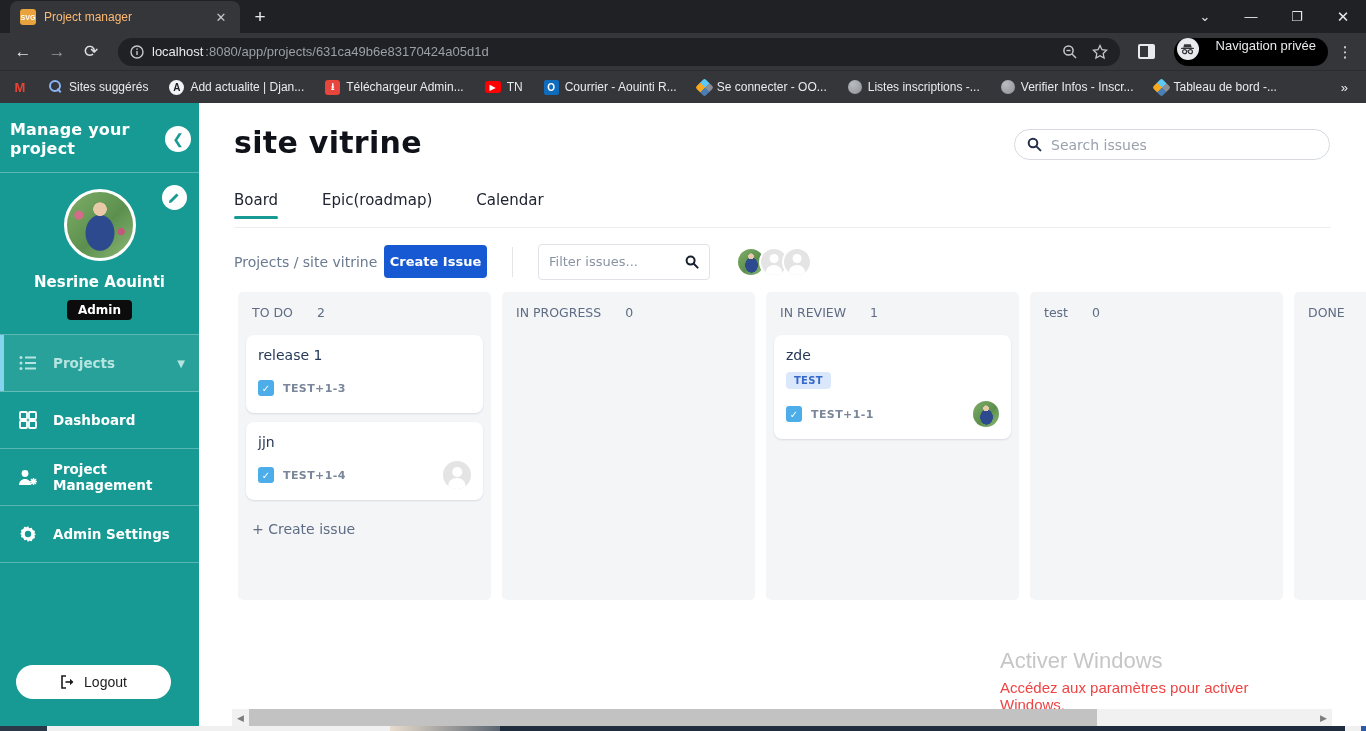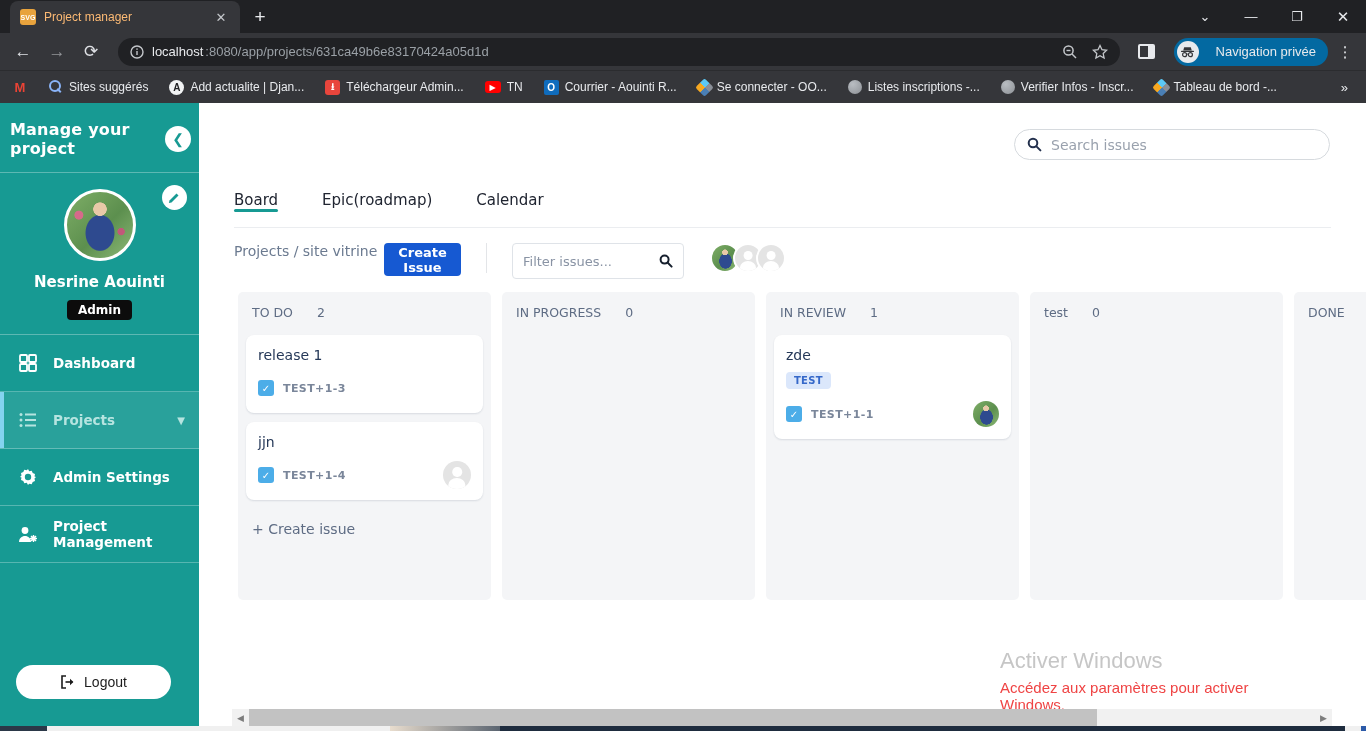--- a/index.html
+++ b/index.html
@@ -21,21 +21,21 @@
   .toolbar{height:37px;background:#35363a;display:flex;align-items:center;padding:0 8px;gap:4px}
   .navbtn{width:30px;height:30px;display:flex;align-items:center;justify-content:center;color:#dfe1e5;font-size:17px}
   .urlbar{flex:1;height:28px;background:#202124;border-radius:14px;display:flex;align-items:center;
           padding:0 12px;gap:8px;margin:0 8px}
   .url-host{font-size:13px;color:#e8eaed}
   .url-rest{font-size:13px;color:#9aa0a6;white-space:nowrap;overflow:hidden}
   .url-spacer{flex:1}
   .urlicon{color:#c4c7cb;display:flex;align-items:center}
   .sidepanel-icon{width:17px;height:15px;border:2px solid #e8eaed;border-radius:2px;position:relative}
   .sidepanel-icon::after{content:"";position:absolute;right:0;top:0;bottom:0;width:5px;background:#e8eaed}
-  .incog-pill{height:28px;border-radius:14px;background:#0369a1;display:flex;align-items:center;gap:17px;padding:0 12px 0 3px;margin-left:8px}
+  .incog-pill{height:28px;border-radius:14px;background:#000000;display:flex;align-items:flex-start;gap:17px;padding:0 12px 0 3px;margin-left:8px}
   .incog-circle{width:22px;height:22px;border-radius:50%;background:#e8eaed;display:flex;align-items:center;justify-content:center}
   .incog-label{font-size:13px;color:#e8eaed;white-space:nowrap}
   .kebab{color:#e8eaed;font-size:15px;letter-spacing:0;width:26px;text-align:center}
 
   .bookmarks{height:33px;background:#35363a;display:flex;align-items:center;padding:0 12px;gap:21px;border-top:1px solid #2b2c2f}
   .bm-item{display:flex;align-items:center;gap:6px;white-space:nowrap}
   .bm-label{font-size:12px;color:#e8eaed}
   .bm-more{margin-left:auto;color:#e8eaed;font-size:13px;padding-right:6px}
   .bi{width:16px;height:16px;flex:none;display:flex;align-items:center;justify-content:center;position:relative}
   .bi.gmail{color:#ea4335;font-weight:800;font-size:13px}
@@ -80,27 +80,27 @@
      display:flex;align-items:center;justify-content:center;gap:9px;color:#1c1c1c;font-size:14px;font-weight:500;font-family:"Liberation Sans",sans-serif}
 
   
   .content{flex:1;position:relative;background:#fff;overflow:hidden}
   .page-title{position:absolute;left:35px;top:22px;font-size:30px;font-weight:800;color:#101219;letter-spacing:.3px}
   .search-pill{position:absolute;right:36px;top:26px;width:316px;height:31px;border:1px solid #d6dade;border-radius:16px;display:flex;align-items:center;padding:0 12px;gap:9px;background:#fff}
   .search-pill input{border:none;outline:none;flex:1;font-size:14px;color:#42526e;font-family:"DejaVu Sans",sans-serif;background:transparent}
   .search-pill input::placeholder{color:#99a1ad}
 
   .tabs{position:absolute;left:35px;top:88px;display:flex;gap:44px}
-  .tab-link{font-size:15px;color:#202531;padding-bottom:3px;position:relative}
+  .tab-link{font-size:15px;color:#202531;padding-bottom:10px;position:relative}
   .tab-link.active::after{content:"";position:absolute;left:0;bottom:0;height:3px;width:100%;background:#179a93;border-radius:2px}
   .tabs-divider{position:absolute;left:35px;right:35px;top:124px;height:1px;background:#ebedf0}
 
-  .toolbar-row{position:absolute;left:35px;top:140px;right:26px;height:37px;display:flex;align-items:flex-start}
+  .toolbar-row{position:absolute;left:35px;top:140px;right:26px;height:37px;display:flex;align-items:center}
   .breadcrumb{font-size:14px;color:#6b7a90;width:150px}
-  .create-btn{width:77px;height:33px;background:#1659d2;color:#fff;font-size:13px;font-weight:700;border:none;border-radius:4px;margin-left:0px;display:flex;align-items:center;justify-content:center;font-family:"DejaVu Sans",sans-serif}
+  .create-btn{width:103px;height:33px;background:#1659d2;color:#fff;font-size:13px;font-weight:700;border:none;border-radius:4px;margin-left:0px;display:flex;align-items:center;justify-content:center;font-family:"DejaVu Sans",sans-serif}
   .vdivider{width:1px;height:30px;background:#e3e5e8;margin:0 25px}
   .filter-box{width:172px;height:36px;border:1px solid #dfe3e8;border-radius:4px;display:flex;align-items:center;padding:0 10px;position:relative}
   .filter-box input{border:none;outline:none;width:100%;font-size:13px;color:#42526e;font-family:"DejaVu Sans",sans-serif}
   .filter-box input::placeholder{color:#8993a4}
   .avatar-stack{display:flex;margin-left:26px}
   .avatar-sm{width:30px;height:30px;border-radius:50%;border:2px solid #fff;margin-left:-7px}
   .avatar-sm:first-child{margin-left:0}
   .av-photo{background:
        radial-gradient(circle at 50% 28%,#e8c9a8 0 12%,transparent 13%),
        radial-gradient(ellipse at 52% 62%,#2e4a8f 0 32%,transparent 34%),
@@ -259,85 +259,86 @@
       <div class="avatar-lg"></div>
       <div class="edit-btn">
         <svg width="13" height="13" viewBox="0 0 13 13">
             <path d="M1.5 9.5l7-7 2 2-7 7-2.6.6z" fill="#179a93"></path>
           </svg>
       </div>
       <div class="user-name">Nesrine Aouinti</div>
       <span class="role-badge">Admin</span>
     </div>
     <div class="menu" id="sidebar-menu">
-        <div class="menu-item">
-          <span class="mi-icon">
-            <svg width="18" height="18" viewBox="0 0 18 18">
-              <rect x="1" y="1" width="7" height="7" rx="1" fill="none" stroke="#fff" stroke-width="1.8"></rect>
-              <rect x="10" y="1" width="7" height="7" rx="1" fill="none" stroke="#fff" stroke-width="1.8"></rect>
-              <rect x="1" y="10" width="7" height="7" rx="1" fill="none" stroke="#fff" stroke-width="1.8"></rect>
-              <rect x="10" y="10" width="7" height="7" rx="1" fill="none" stroke="#fff" stroke-width="1.8"></rect>
-            </svg>
-          </span>
-          <span>Dashboard</span>
-        </div>
         <div class="menu-item active">
           <span class="mi-icon">
             <svg width="18" height="16" viewBox="0 0 18 16">
               <circle cx="2" cy="2.5" r="1.5" fill="#b6e4e0"></circle>
               <circle cx="2" cy="8" r="1.5" fill="#b6e4e0"></circle>
               <circle cx="2" cy="13.5" r="1.5" fill="#b6e4e0"></circle>
               <line x1="6" y1="2.5" x2="17" y2="2.5" stroke="#b6e4e0" stroke-width="2"></line>
               <line x1="6" y1="8" x2="17" y2="8" stroke="#b6e4e0" stroke-width="2"></line>
               <line x1="6" y1="13.5" x2="17" y2="13.5" stroke="#b6e4e0" stroke-width="2"></line>
             </svg>
           </span>
           <span>Projects</span>
           <span class="caret">▼</span>
         </div>
         <div class="menu-item">
           <span class="mi-icon">
             <svg width="18" height="18" viewBox="0 0 18 18">
-              <circle cx="9" cy="9" r="3" fill="#179a93"></circle>
-              <path d="M9 1l1.2 2.2 2.5-.5 1 2.3 2.3 1-.5 2.5L17 9l-1.5 1.5.5 2.5-2.3 1-1 2.3-2.5-.5L9 17l-1.2-2.2-2.5.5-1-2.3-2.3-1 .5-2.5L1 9l1.5-1.5L2 5l2.3-1 1-2.3 2.5.5z" fill="#fff"></path>
-              <circle cx="9" cy="9" r="3.2" fill="#179a93"></circle>
+              <rect x="1" y="1" width="7" height="7" rx="1" fill="none" stroke="#fff" stroke-width="1.8"></rect>
+              <rect x="10" y="1" width="7" height="7" rx="1" fill="none" stroke="#fff" stroke-width="1.8"></rect>
+              <rect x="1" y="10" width="7" height="7" rx="1" fill="none" stroke="#fff" stroke-width="1.8"></rect>
+              <rect x="10" y="10" width="7" height="7" rx="1" fill="none" stroke="#fff" stroke-width="1.8"></rect>
             </svg>
           </span>
-          <span>Admin Settings</span>
+          <span>Dashboard</span>
         </div>
         <div class="menu-item">
           <span class="mi-icon">
             <svg width="20" height="17" viewBox="0 0 20 17">
               <circle cx="7" cy="4.5" r="3.4" fill="#fff"></circle>
               <path d="M1 16c0-3.6 2.7-6 6-6s6 2.4 6 6z" fill="#fff"></path>
               <circle cx="15.5" cy="12.5" r="2.2" fill="#fff"></circle>
               <g stroke="#fff" stroke-width="1.4">
                 <line x1="15.5" y1="9" x2="15.5" y2="16"></line>
                 <line x1="12" y1="12.5" x2="19" y2="12.5"></line>
                 <line x1="13" y1="10" x2="18" y2="15"></line>
                 <line x1="18" y1="10" x2="13" y2="15"></line>
               </g>
             </svg>
           </span>
           <span>Project Management</span>
         </div>
+        <div class="menu-item">
+          <span class="mi-icon">
+            <svg width="18" height="18" viewBox="0 0 18 18">
+              <circle cx="9" cy="9" r="3" fill="#179a93"></circle>
+              <path d="M9 1l1.2 2.2 2.5-.5 1 2.3 2.3 1-.5 2.5L17 9l-1.5 1.5.5 2.5-2.3 1-1 2.3-2.5-.5L9 17l-1.2-2.2-2.5.5-1-2.3-2.3-1 .5-2.5L1 9l1.5-1.5L2 5l2.3-1 1-2.3 2.5.5z" fill="#fff"></path>
+              <circle cx="9" cy="9" r="3.2" fill="#179a93"></circle>
+            </svg>
+          </span>
+          <span>Admin Settings</span>
+        </div>
       </div>
     <div class="logout-btn">
       <span>
         <svg width="15" height="14" viewBox="0 0 15 14">
             <path d="M6 1H2v12h4" fill="none" stroke="#1c1c1c" stroke-width="1.6"></path>
             <line x1="5.5" y1="7" x2="12.5" y2="7" stroke="#1c1c1c" stroke-width="1.6"></line>
             <path d="M10 3.8L13.4 7 10 10.2z" fill="#1c1c1c"></path>
           </svg>
       </span>
       <span>Logout</span>
     </div>
   </div>
 
   <div class="content">
+    <div class="page-title">site vitrine</div>
 
     <div class="search-pill">
       <span>
         <svg width="15" height="15" viewBox="0 0 15 15">
             <circle cx="6" cy="6" r="4.3" fill="none" stroke="#23304d" stroke-width="2"></circle>
             <line x1="9.4" y1="9.4" x2="13.4" y2="13.4" stroke="#23304d" stroke-width="2" stroke-linecap="round"></line>
           </svg>
       </span>
       <input placeholder="Search issues" style="">
     </div>

